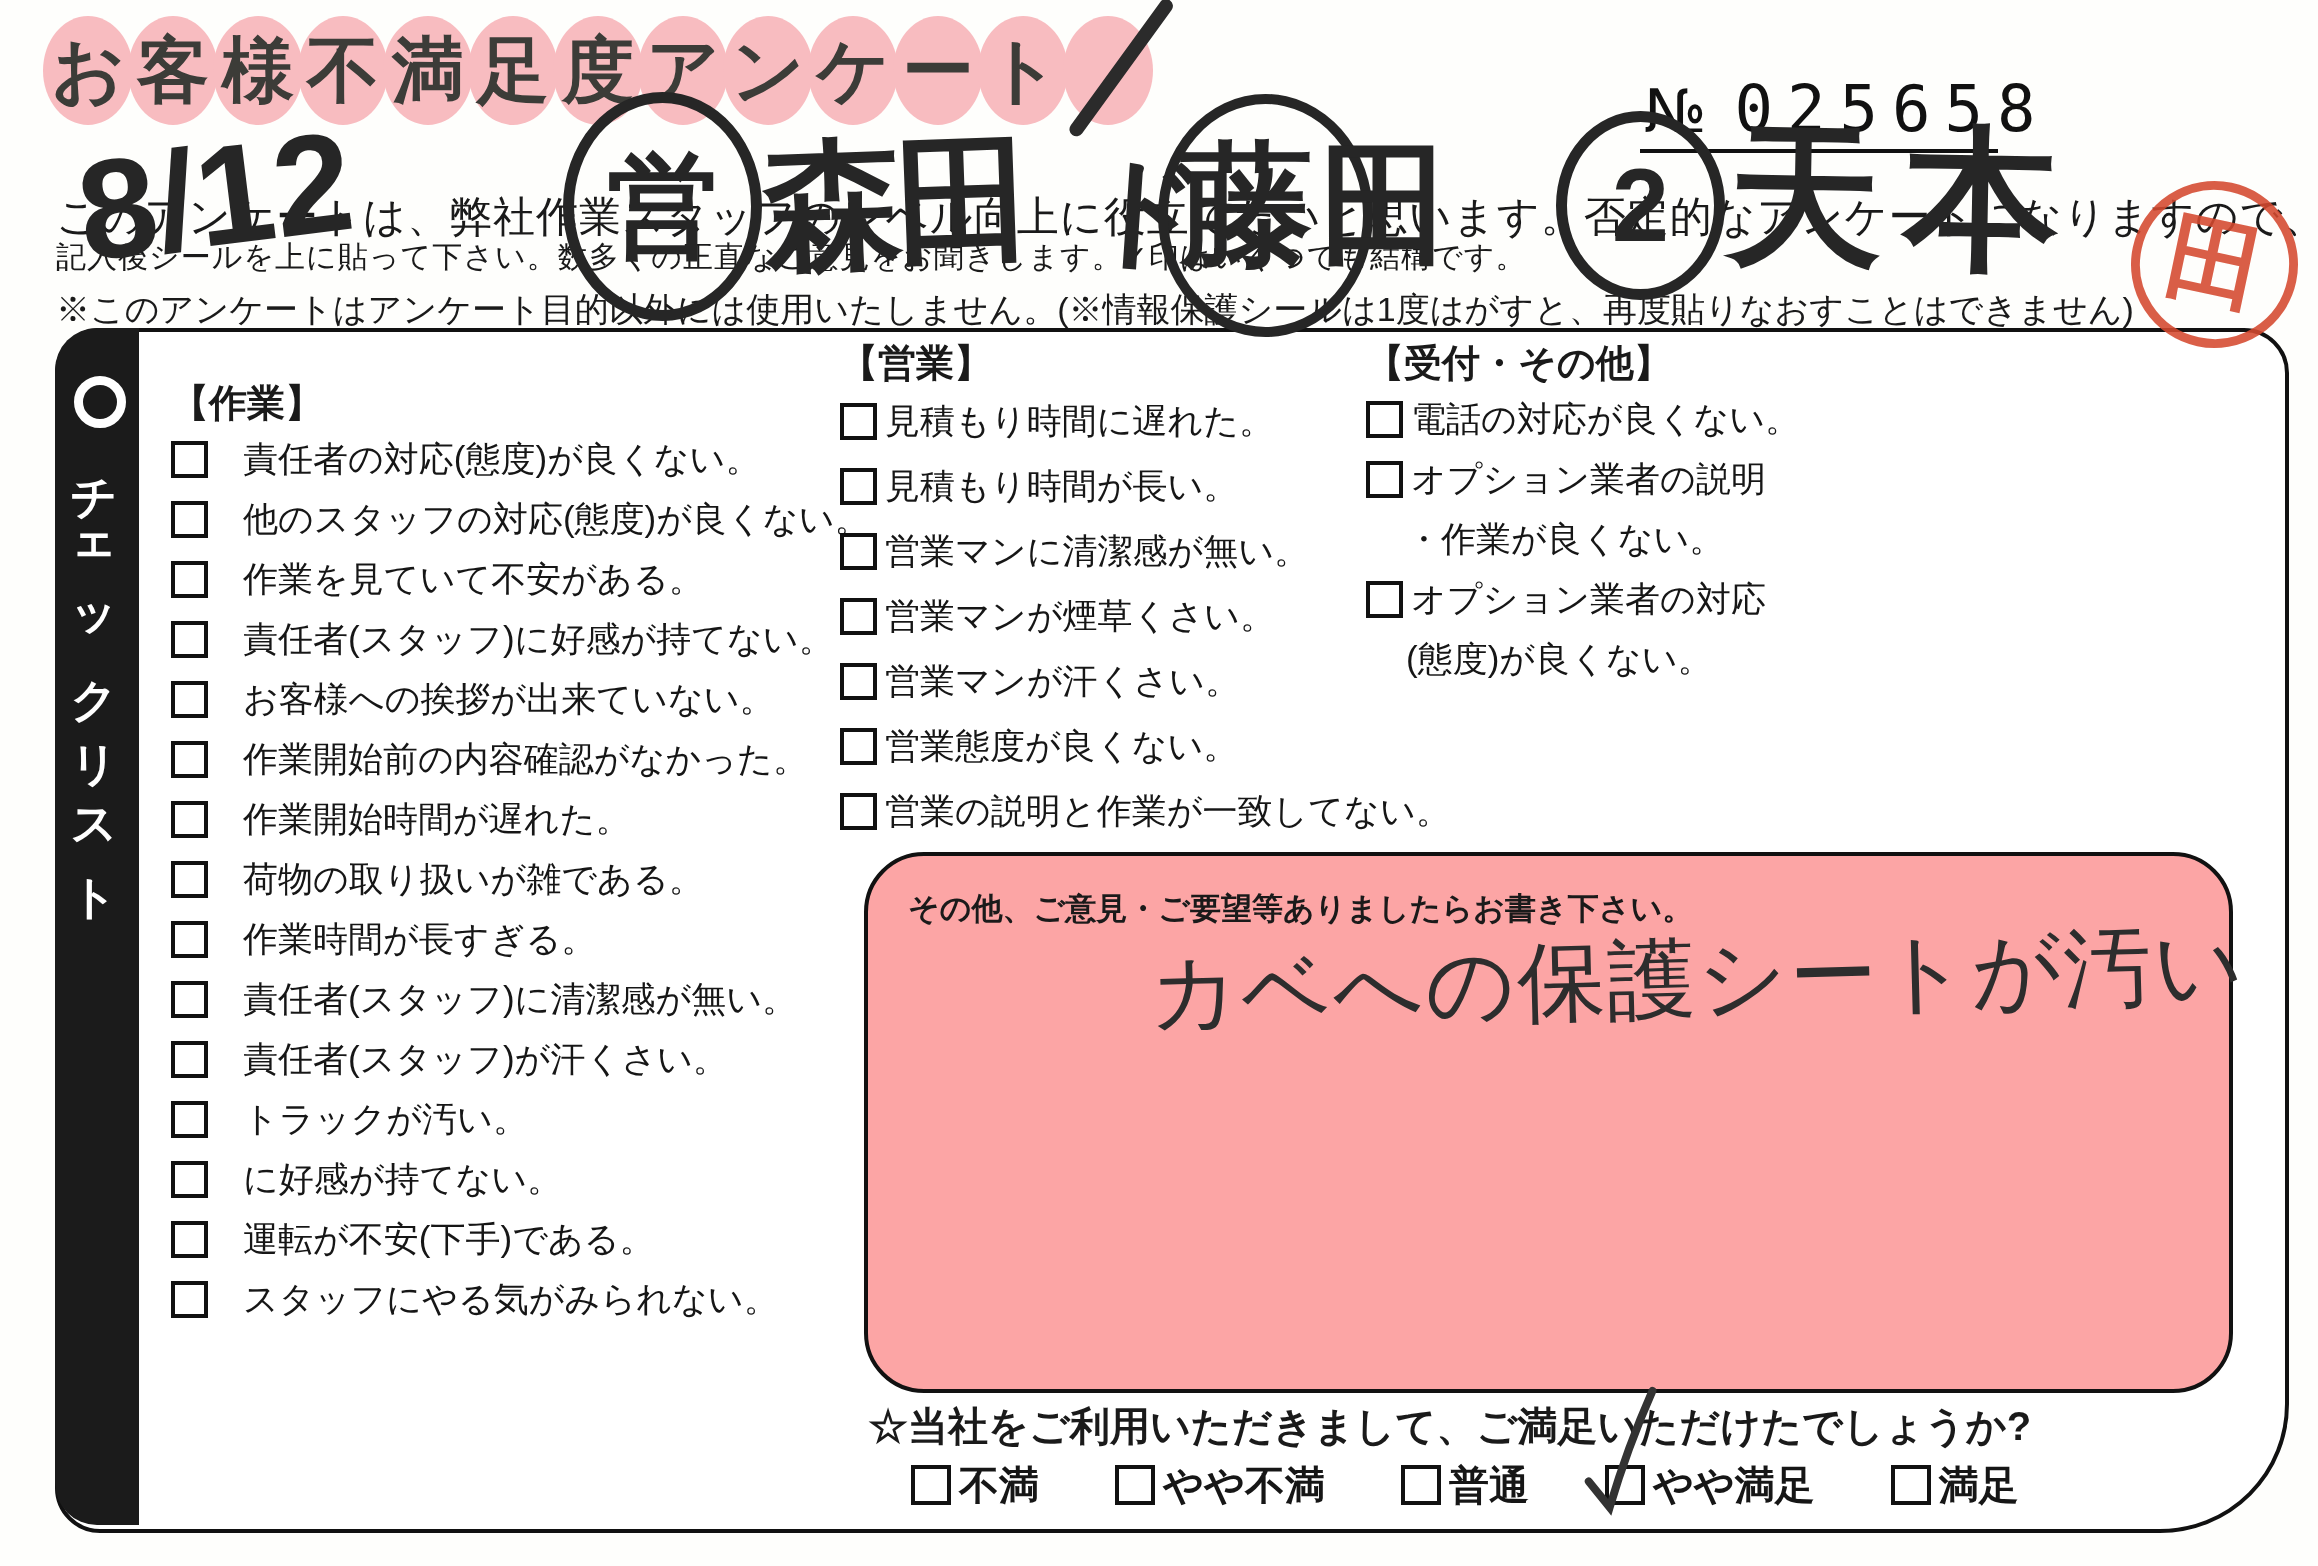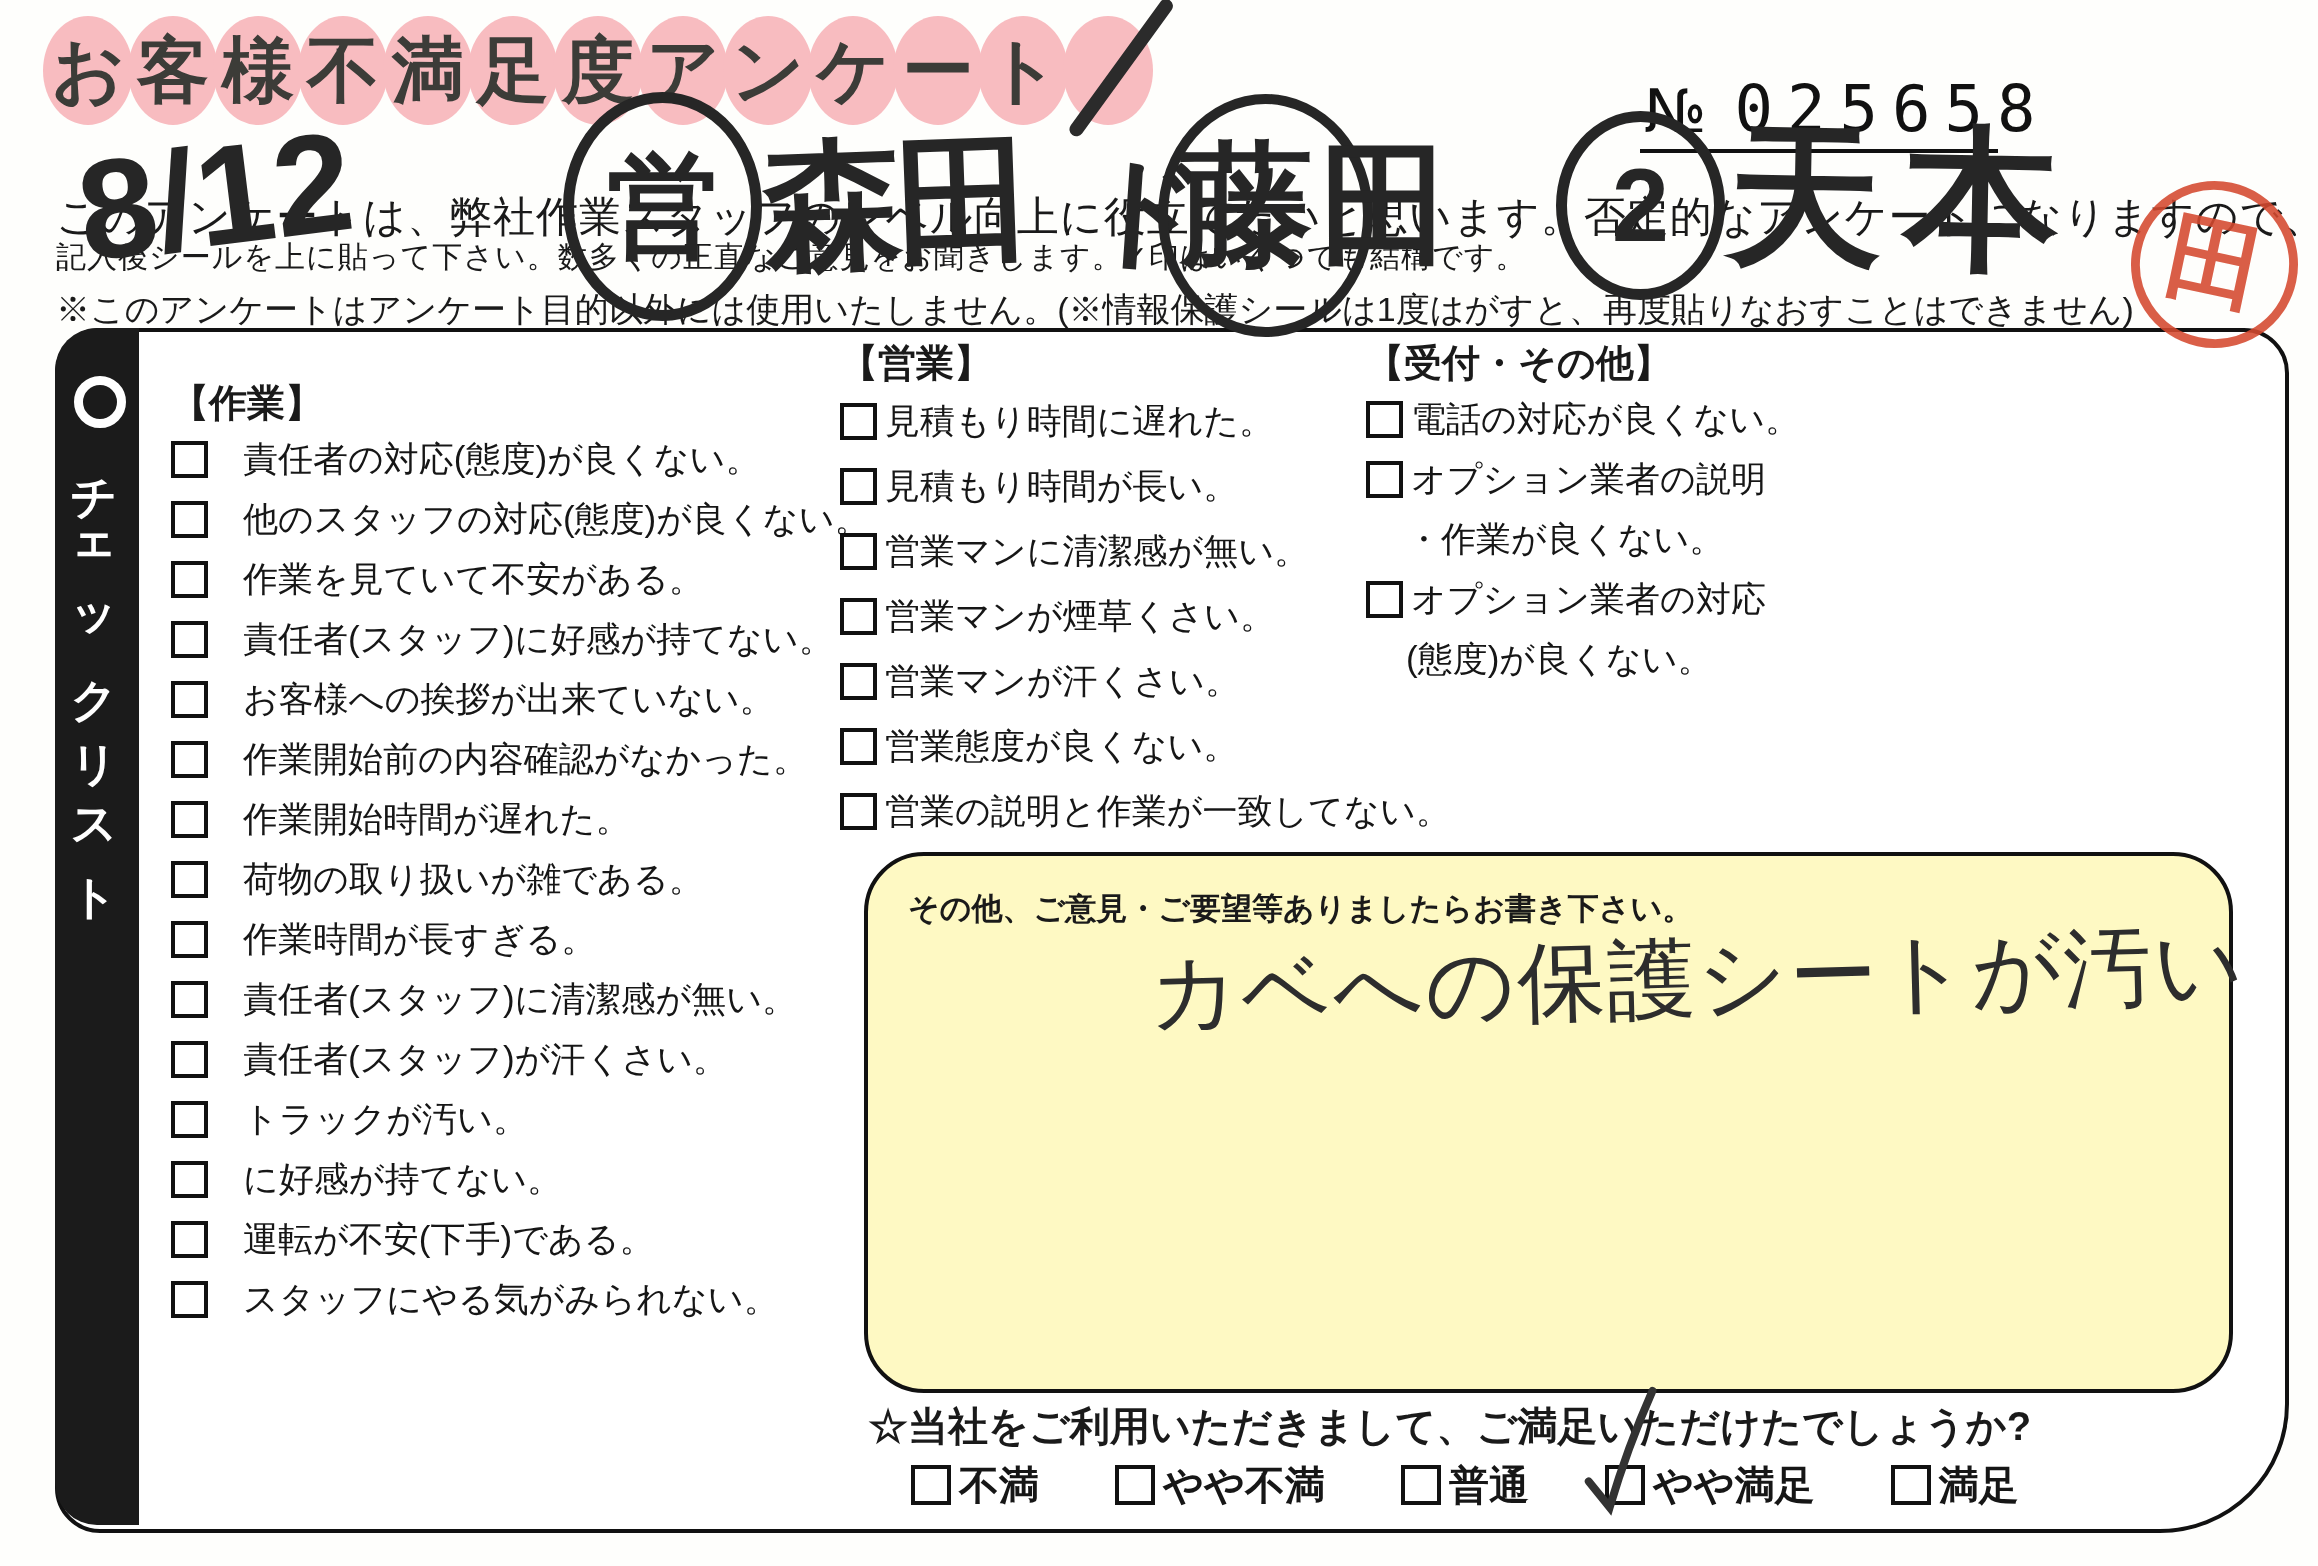--- a/index.html
+++ b/index.html
@@ -58,21 +58,21 @@
   .col1 .item{height:60px;gap:27px;}
   .col2{left:840px;top:338px;width:577px;}
   .col2 .item{height:65px;}
   .col3{left:1366px;top:338px;width:826px;}
   .col3 .item{height:60px;}
   .cb{width:29px;height:29px;border:4px solid #111;margin-right:8px;flex:none;background:#fff;}
   .item.indent{padding-left:40px;}
 
   
   .comment-box{position:absolute;left:864px;top:852px;width:1361px;height:533px;border:4px solid #111;
-        border-radius:60px;z-index:3;background:#fef9c3;}
+        border-radius:60px;z-index:3;background:#fca5a5;}
   .comment-label{position:absolute;left:40px;top:32px;font-size:31px;font-weight:700;white-space:nowrap;}
   .comment-hw{position:absolute;left:281px;top:64px;font-size:88px;color:#2d2d2d;font-weight:400;
         transform:rotate(-1.5deg);white-space:nowrap;letter-spacing:2px;}
 
   
   .satisfaction-q{position:absolute;left:868px;top:1399px;z-index:4;font-size:40px;font-weight:700;white-space:nowrap;}
   .satisfaction-opts{position:absolute;left:911px;top:1459px;z-index:4;display:flex;gap:76px;}
   .satisfaction-opts .item{font-size:40px;font-weight:700;height:52px;}
   .satisfaction-opts .cb{width:32px;height:32px;}
 

